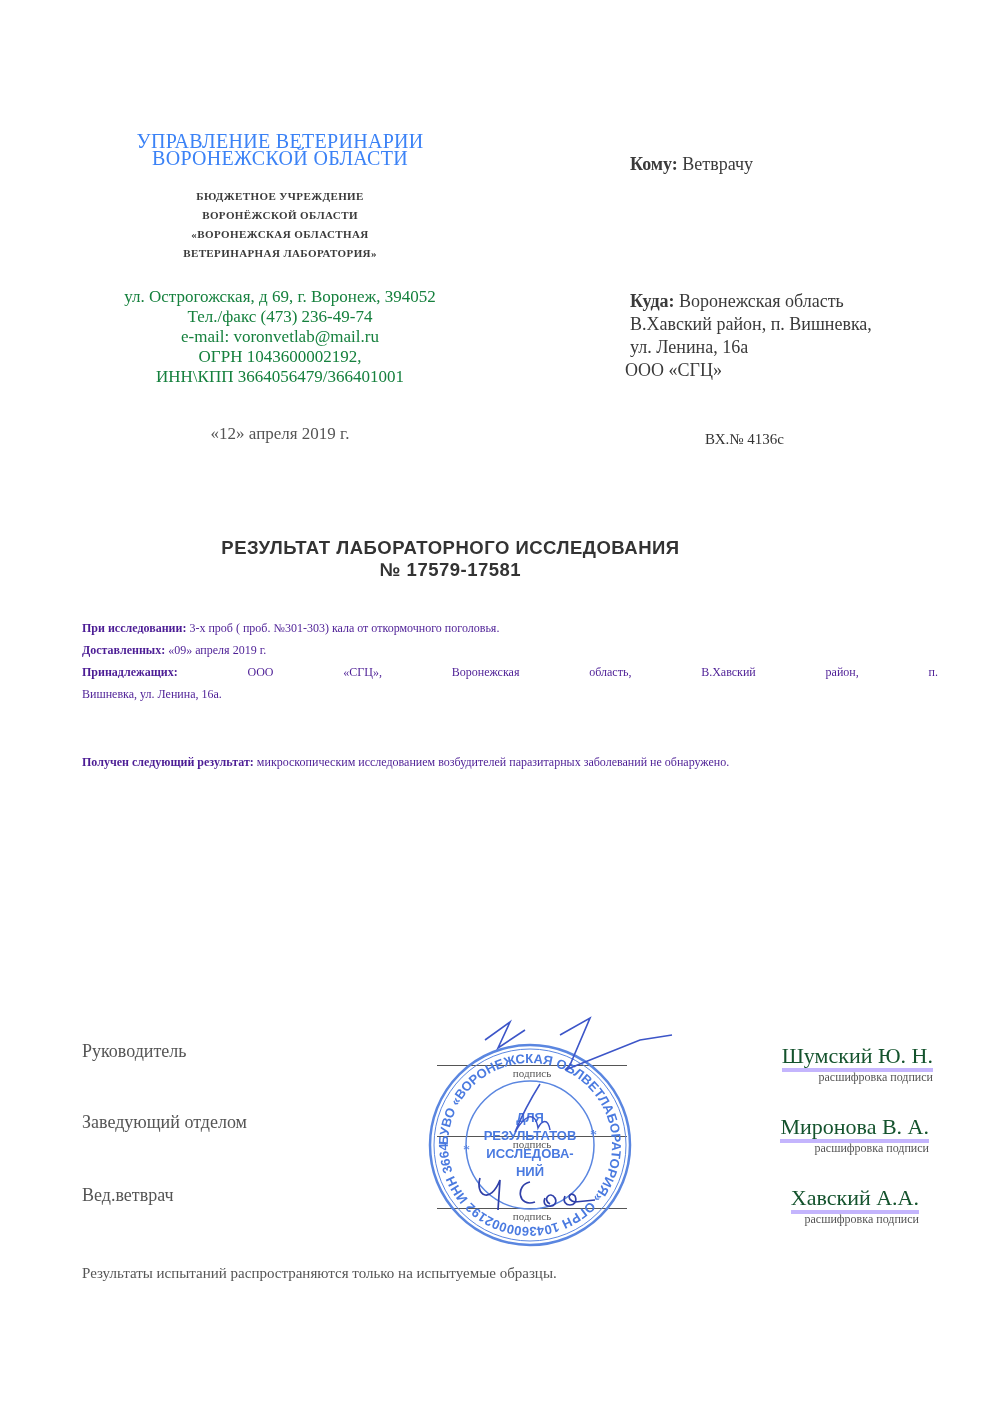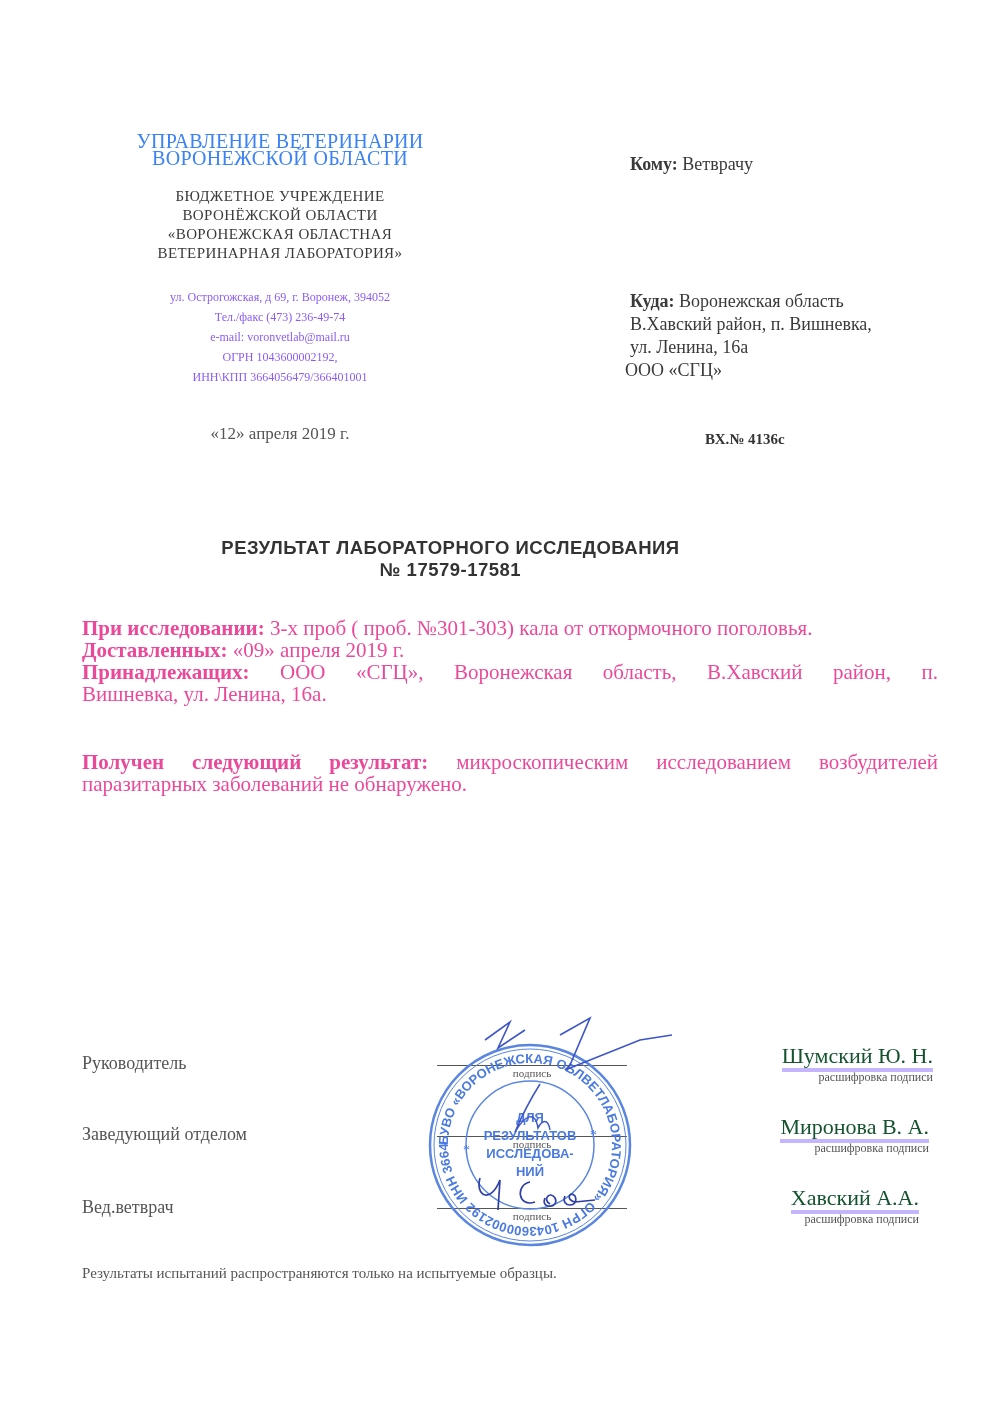--- a/index.html
+++ b/index.html
@@ -3,36 +3,36 @@
 <meta charset="utf-8">
 <style>
   html, body { margin: 0; padding: 0; background: #ffffff; }
   body {
     width: 991px; height: 1403px; position: relative; overflow: hidden;
     font-family: "Liberation Serif", "DejaVu Serif", serif; color: #2b2b2b;
   }
   .abs { position: absolute; }
   .hdr-left { left: 70px; width: 420px; text-align: center; }
   .gov { top: 133px; font-size: 20px; line-height: 17px; color: #3b82f6; letter-spacing: 0.3px; }
-  .inst { top: 187px; font-size: 15px; line-height: 19px; font-weight: normal; color: #3a3a3a; letter-spacing: 0.4px; }
-  .contacts { top: 287px; font-size: 12px; line-height: 20px; color: #8b5cf6; text-align: center; }
+  .inst { top: 187px; font-size: 11px; line-height: 19px; font-weight: bold; color: #3a3a3a; letter-spacing: 0.4px; }
+  .contacts { top: 287px; font-size: 17px; line-height: 20px; color: #15803d; text-align: center; }
   .date { top: 424px; font-size: 17px; color: #555; }
   .right { left: 586px; font-size: 18px; line-height: 23px; color: #3a3a3a; margin-left: 44px; }
   .to { top: 153px; }
   .where { top: 290px; }
   .where .l4 { margin-left: -5px; }
-  .inno { top: 431px; left: 705px; font-size: 15px; font-weight: bold; color: #333; }
+  .inno { top: 431px; left: 705px; font-size: 15px; font-weight: normal; color: #333; }
   .title { top: 537px; left: 0; width: 901px; text-align: center; font-weight: bold; font-size: 18.5px; line-height: 22px; color: #333; letter-spacing: 0.5px; font-family: "Liberation Sans", sans-serif; font-stretch: condensed; }
-  .body-text { left: 82px; width: 856px; font-size: 21px; line-height: 22px; color: #ec4899; }
+  .body-text { left: 82px; width: 856px; font-size: 12px; line-height: 22px; color: #4c1d95; }
   .p1 { top: 617px; }
   .p2 { top: 751px; }
   .just { text-align: justify; text-align-last: left; }
   .just-full { text-align: justify; text-align-last: justify; display: block; }
   b { font-weight: bold; }
-  .sig-role { left: 82px; font-size: 18px; color: #555; margin-top: 12px; }
+  .sig-role { left: 82px; font-size: 18px; color: #555; }
   .sig-line { left: 437px; width: 190px; height: 1px; background: #555; }
   .sig-under { font-size: 11px; color: #555; width: 190px; left: 437px; text-align: center; }
   .sig-name { font-size: 22px; color: #14532d; border-bottom: 4px solid #c4b5fd; line-height: 21px; }
   .sig-caption { font-size: 12px; color: #555; }
   .footer { top: 1265px; left: 82px; font-size: 15px; color: #555; }
   .stamp { left: 425px; top: 1040px; width: 210px; height: 210px; }
 </style>
 </head>
 <body>
 

